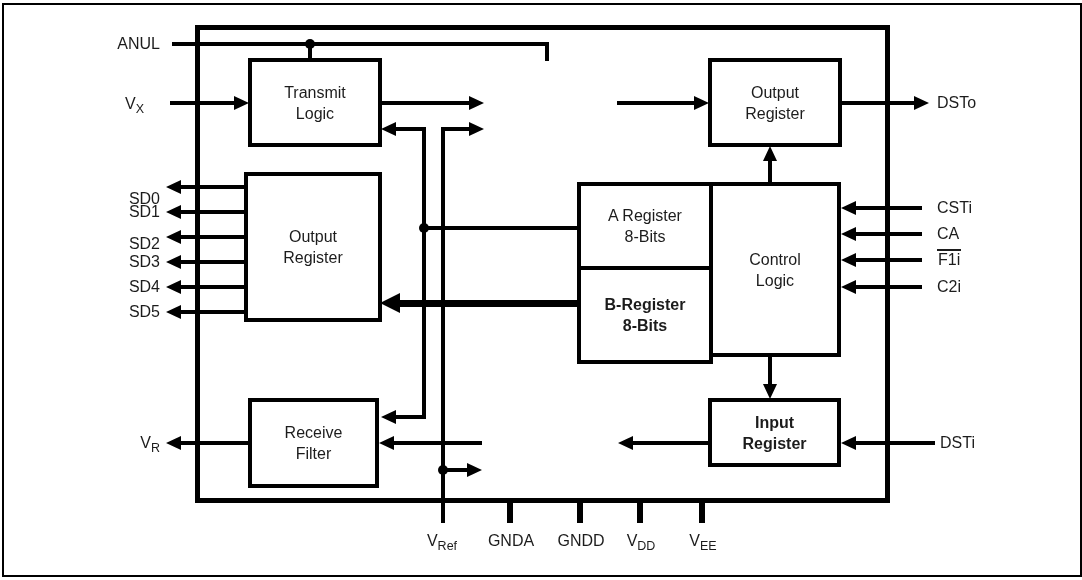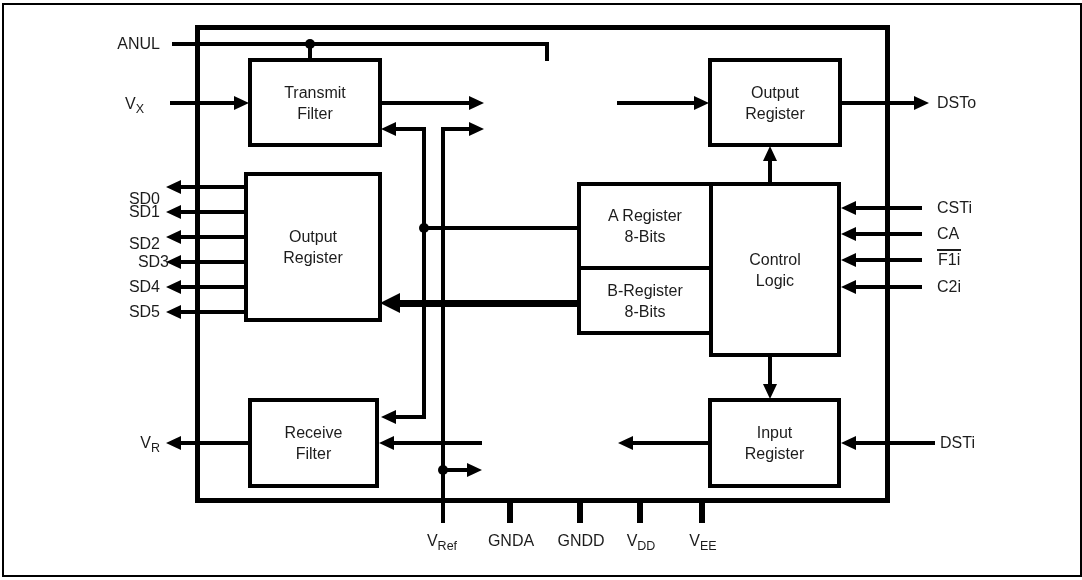--- a/index.html
+++ b/index.html
@@ -116,57 +116,57 @@
   <div class="wv" style="left:768px;top:355px;height:30px;"></div>
   <div class="ar ar-d" style="left:763px;top:384px;"></div>
 
   <div class="wv" style="left:507px;top:500px;height:23px;width:6px;"></div>
   <div class="wv" style="left:577px;top:500px;height:23px;width:6px;"></div>
   <div class="wv" style="left:637px;top:500px;height:23px;width:6px;"></div>
   <div class="wv" style="left:699px;top:500px;height:23px;width:6px;"></div>
 
   <div class="block" style="left:248px;top:58px;width:134px;height:89px;">
     <span>Transmit
-Filter</span>
+Logic</span>
     </div>
   <div class="block" style="left:708px;top:58px;width:134px;height:89px;">
     <span>Output
 Register</span>
     </div>
   <div class="block" style="left:244px;top:172px;width:138px;height:150px;">
     <span>Output
 Register</span>
     </div>
   <div class="block" style="left:577px;top:182px;width:136px;height:88px;">
     <span>A Register
 8-Bits</span>
     </div>
-  <div class="block" style="left:577px;top:266px;width:136px;height:69px;">
+  <div class="block" style="left:577px;top:266px;width:136px;height:98px;font-weight:bold;">
     <span>B-Register
 8-Bits</span>
     </div>
   <div class="block" style="left:709px;top:182px;width:132px;height:175px;">
     <span>Control
 Logic</span>
     </div>
   <div class="block" style="left:248px;top:398px;width:131px;height:90px;">
     <span>Receive
 Filter</span>
     </div>
-  <div class="block" style="left:708px;top:398px;width:133px;height:90px;">
+  <div class="block" style="left:708px;top:398px;width:133px;height:69px;font-weight:bold;">
     <span>Input
 Register</span>
     </div>
 
   <div class="lbl lbl-l" style="left:60px;top:32px;"><span>ANUL</span></div>
   <div class="lbl lbl-l" style="left:44px;top:92px;"><span>V</span><sub>X</sub></div>
   <div class="lbl lbl-l" style="left:60px;top:175px;margin-top:12px;"><span>SD0</span></div>
   <div class="lbl lbl-l" style="left:60px;top:200px;"><span>SD1</span></div>
   <div class="lbl lbl-l" style="left:60px;top:232px;"><span>SD2</span></div>
-  <div class="lbl lbl-l" style="left:69px;top:250px;text-align:right;"><span>SD3</span></div>
+  <div class="lbl lbl-l" style="left:60px;top:250px;text-align:right;"><span>SD3</span></div>
   <div class="lbl lbl-l" style="left:60px;top:275px;"><span>SD4</span></div>
   <div class="lbl lbl-l" style="left:60px;top:300px;"><span>SD5</span></div>
   <div class="lbl lbl-l" style="left:60px;top:431px;"><span>V</span><sub>R</sub></div>
 
   <div class="lbl" style="left:937px;top:91px;"><span>DSTo</span></div>
   <div class="lbl" style="left:937px;top:196px;"><span>CSTi</span></div>
   <div class="lbl" style="left:937px;top:222px;"><span>CA</span></div>
   <div class="lbl" style="left:937px;top:248px;"><span class="over">F1i</span></div>
   <div class="lbl" style="left:937px;top:275px;"><span>C2i</span></div>
   <div class="lbl" style="left:940px;top:431px;"><span>DSTi</span></div>

